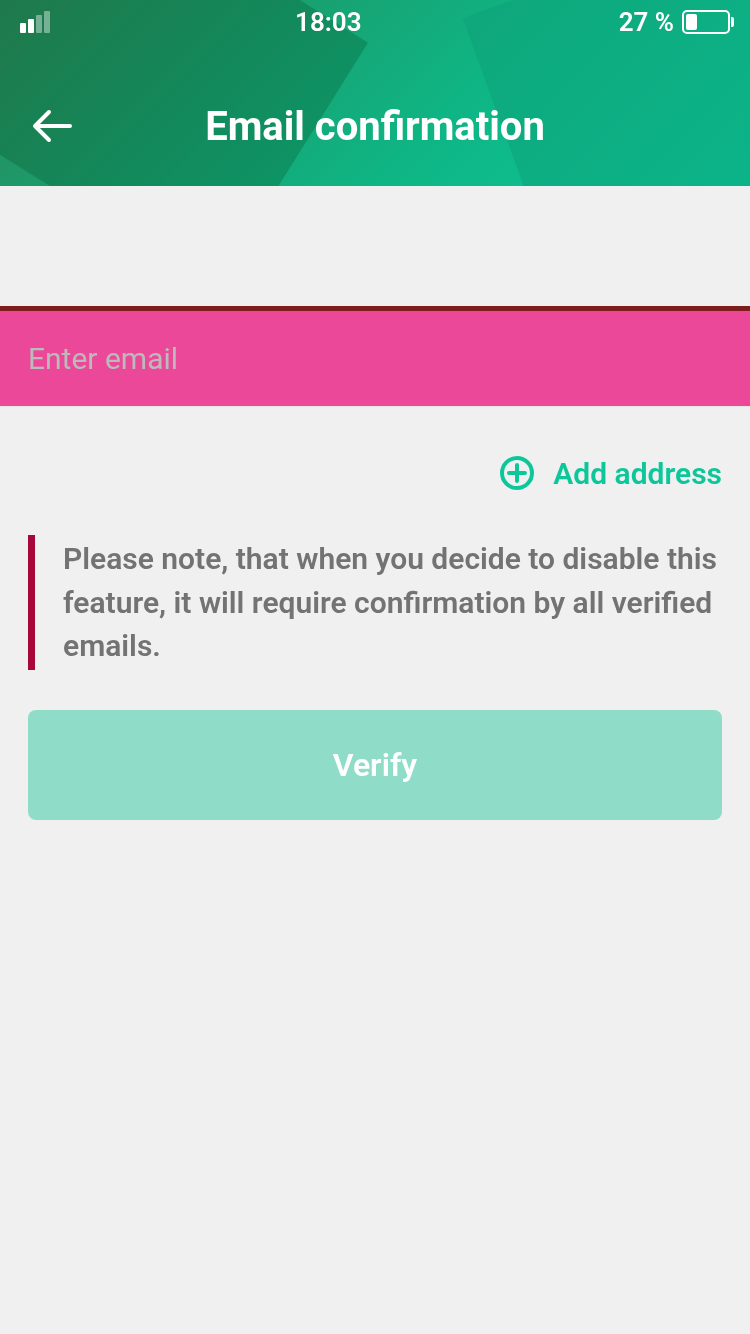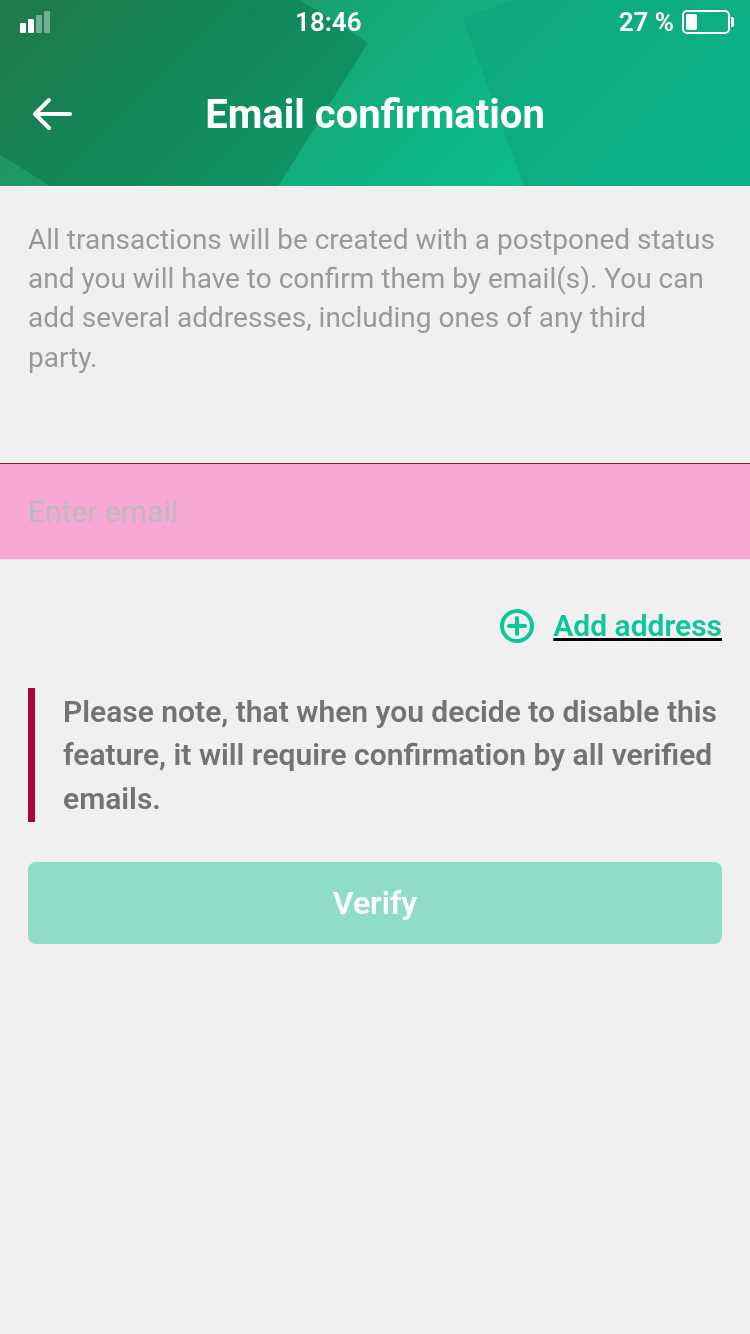--- a/index.html
+++ b/index.html
@@ -77,21 +77,21 @@
       background: white;
       border-radius: 2px;
     }
     .header {
       height: 186px;
       background: linear-gradient(135deg, #2a8a5a 0%, #1a9e6e 30%, #0fb584 60%, #0dc79a 100%);
       position: relative;
       overflow: hidden;
       display: flex;
       align-items: flex-end;
-      padding-bottom: 48px;
+      padding-bottom: 36px;
     }
     .header::before {
       content: '';
       position: absolute;
       top: -80px;
       left: -60px;
       width: 380px;
       height: 290px;
       background: rgba(0, 70, 30, 0.25);
       transform: rotate(32deg);
@@ -141,22 +141,22 @@
       margin-bottom: 18px;
     }
     .description {
       font-size: 28px;
       color: #999;
       line-height: 1.4;
       font-weight: 400;
     }
     .input-container {
       margin-top: 86px;
-      background: #f9a8d4;
-      border-top: 1px solid #7f1d1d;
+      background: #ec4899;
+      border-top: 5px solid #7f1d1d;
       border-bottom: 1px solid #e5e5e5;
     }
     .email-input {
       width: 100%;
       border: none;
       padding: 30px 28px;
       font-size: 30px;
       color: #333;
       background: transparent;
       outline: none;
@@ -164,21 +164,20 @@
     .email-input::placeholder {
       color: #bbb;
     }
     .add-address-row {
       display: flex;
       justify-content: flex-end;
       align-items: center;
       padding: 48px 28px 0;
       gap: 18px;
       cursor: pointer;
-      text-decoration: underline;
     }
     .add-icon {
       width: 36px;
       height: 36px;
       display: flex;
       align-items: center;
       justify-content: center;
     }
     .add-address-text {
       font-size: 30px;
@@ -197,59 +196,58 @@
       line-height: 1.45;
     }
     .verify-button {
       margin: 40px 28px 0;
       background: #8fddc9;
       color: white;
       font-size: 32px;
       font-weight: 600;
       border: none;
       border-radius: 8px;
-      padding: 22px;
+      padding: 36px;
       width: calc(100% - 56px);
       cursor: pointer;
     }
   </style>
 </head>
 <body>
 
 
 
 <div class="status-bar">
   <div class="status-left">
     <div class="signal-bar"></div>
     <div class="signal-bar"></div>
     <div class="signal-bar"></div>
     <div class="signal-bar"></div>
   </div>
-  <div>18:46</div>
+  <div>18:03</div>
   <div class="status-right">
     <span>27 %</span>
     <div class="battery">
       <div class="battery-fill"></div>
     </div>
   </div>
 </div>
 
 <div class="header">
   <div class="header-content">
     <div class="back-button">
       <svg width="40" height="34" viewBox="0 0 40 34" fill="none">
         <path d="M17 3 L3 17 L17 31 M3 17 L38 17" stroke="white" stroke-width="4" stroke-linecap="round" stroke-linejoin="round"></path>
       </svg>
     </div>
     <div class="header-title">Email confirmation</div>
   </div>
 </div>
 
 <div class="content">
-  <p class="description">All transactions will be created with a postponed status and you will have to confirm them by email(s). You can add several addresses, including ones of any third party.</p>
 </div>
 
 <div class="input-container">
   <input type="email" class="email-input" placeholder="Enter email" style="">
 </div>
 
 <div class="add-address-row">
   <div class="add-icon">
     <svg width="36" height="36" viewBox="0 0 36 36" fill="none">
       <circle cx="18" cy="18" r="15" stroke="#0dc79a" stroke-width="4"></circle>

